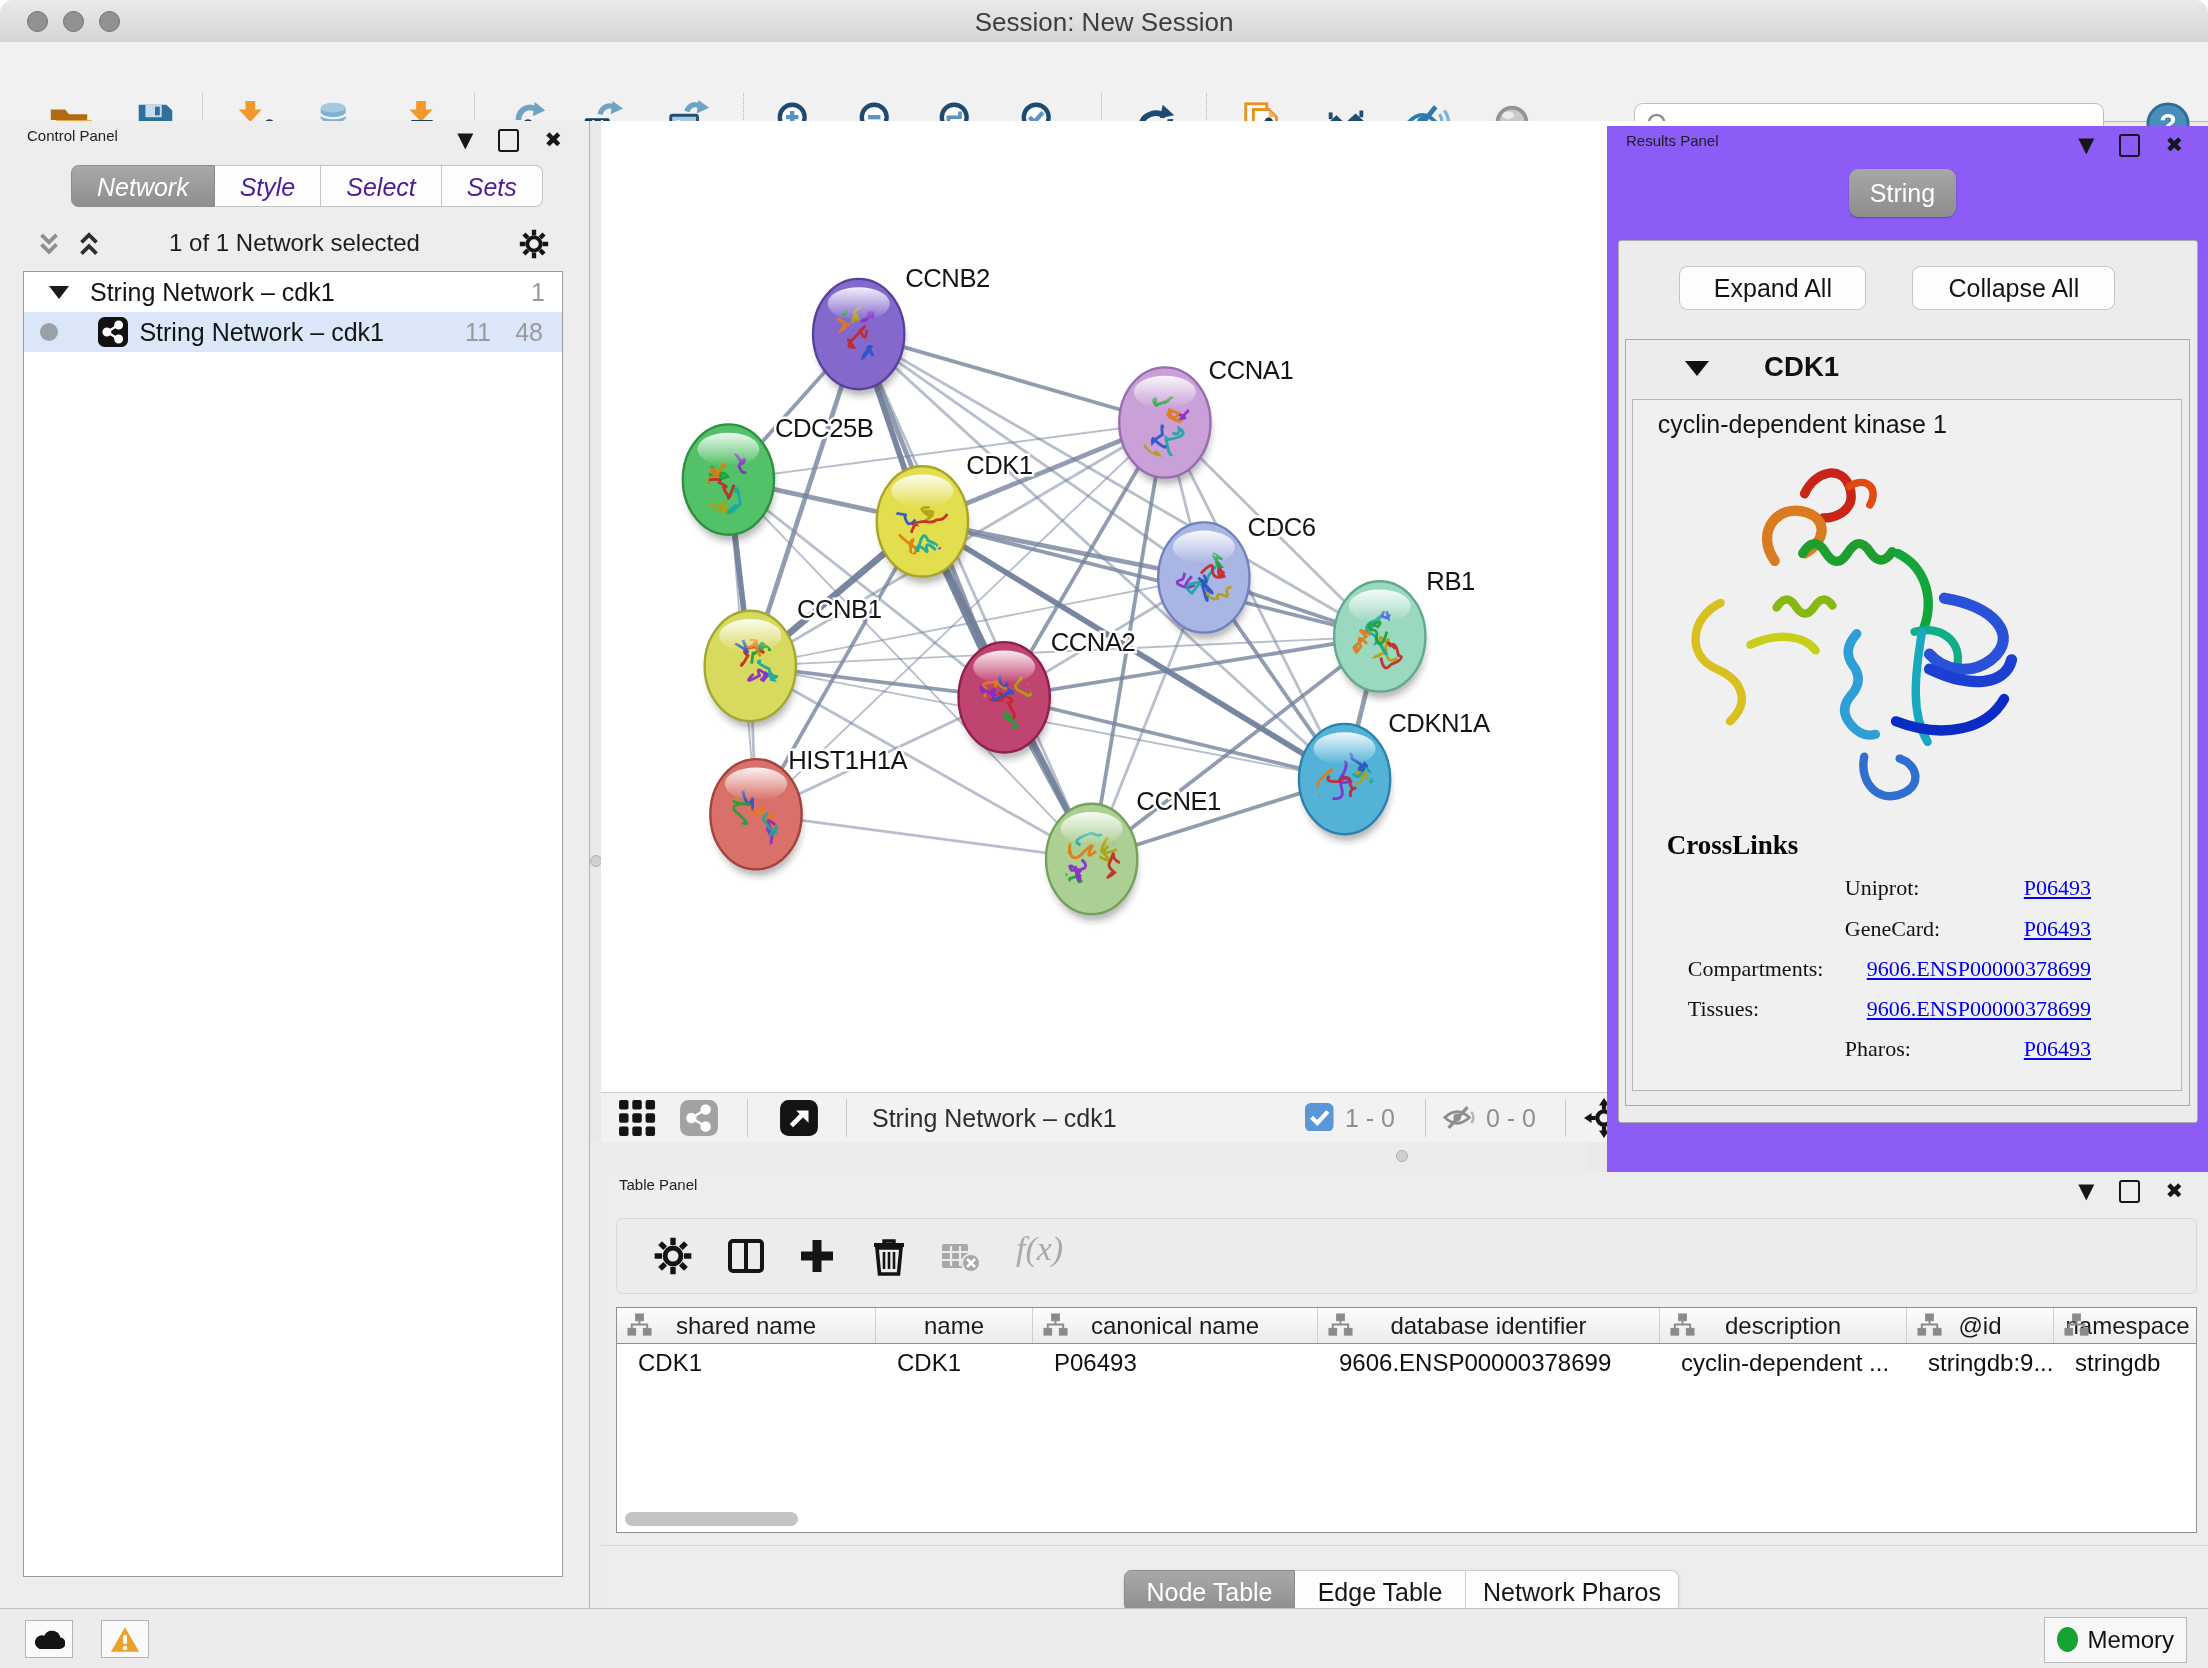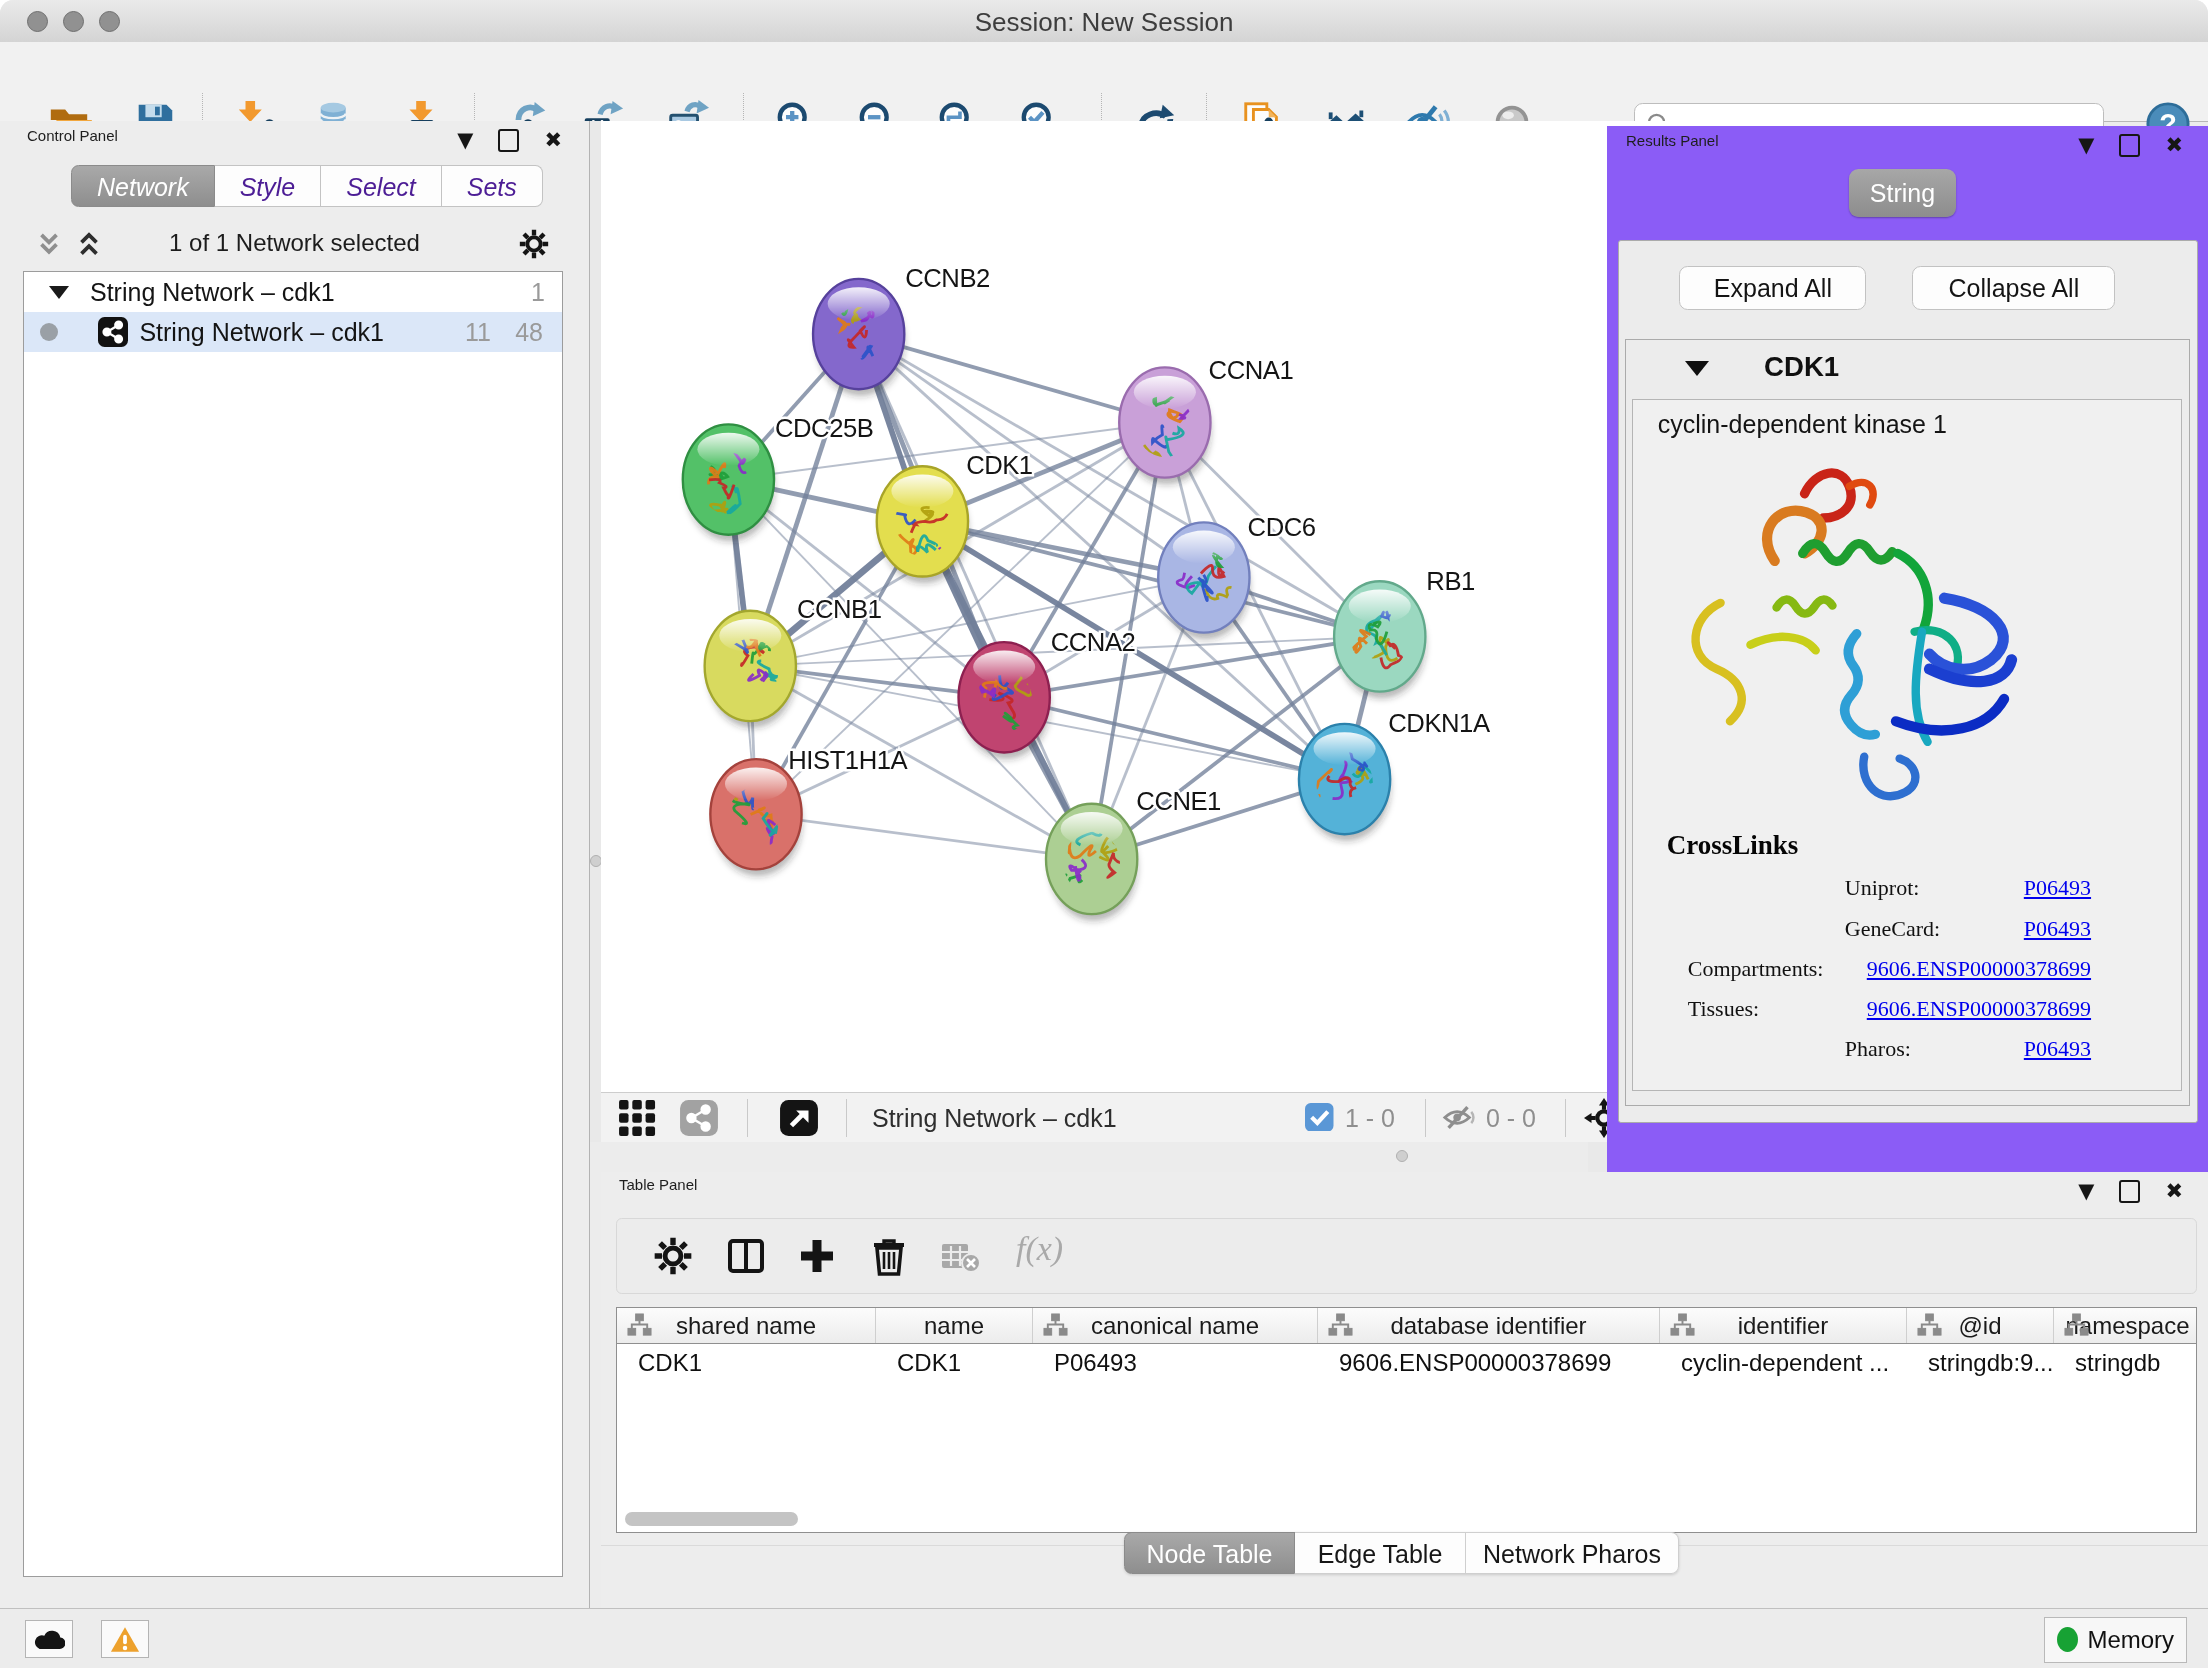--- a/index.html
+++ b/index.html
@@ -109,21 +109,21 @@
             border:1px solid #8f8f8f;box-sizing:border-box;overflow:hidden;}
   .tp-hrow{display:flex;height:36px;background:linear-gradient(#fcfcfc,#ececec);border-bottom:1.9px solid #8f8f8f;box-sizing:border-box;}
   .tp-hcell{display:flex;align-items:center;justify-content:center;position:relative;font-size:24px;color:#1a1a1a;
             border-right:1px solid #cfcfcf;box-sizing:border-box;flex:none;}
   .tp-hcell svg{position:absolute;left:9.5px;}
   .tp-drow{display:flex;height:38px;}
   .tp-dcell{flex:none;font-size:24px;color:#101010;line-height:38px;padding-left:21px;box-sizing:border-box;
             white-space:nowrap;overflow:hidden;}
   .tp-scroll{position:absolute;left:7.6px;bottom:5.7px;width:173px;height:14.3px;border-radius:7.6px;background:#c4c4c4;}
   .tp-line{position:absolute;left:0;top:373px;width:100%;border-top:1px solid #dadada;}
-  .tp-tabs{position:absolute;left:523px;top:360px;display:flex;box-shadow:0 1px 2.9px rgba(0,0,0,.15);border-radius:7.6px;}
+  .tp-tabs{position:absolute;left:523px;top:398px;display:flex;box-shadow:0 1px 2.9px rgba(0,0,0,.15);border-radius:7.6px;}
   .tptab{height:42px;line-height:42px;text-align:center;font-size:25px;color:#161616;background:#fdfdfd;
          border:1px solid #cfcfcf;border-left:none;box-sizing:border-box;}
   .tptab:first-child{border-left:1px solid #cfcfcf;border-radius:7.6px 0 0 7.6px;}
   .tptab:last-child{border-radius:0 7.6px 7.6px 0;}
   .tptab.active{background:linear-gradient(#a9a9a9,#8e8e8e);color:#fff;border-color:#8b8b8b;}
 
   
   .statusbar{position:absolute;left:0;top:1608px;width:100%;height:60px;background:#ececec;border-top:1px solid #c0c0c0;}
   .sb-btn{position:absolute;top:11.4px;width:48px;height:38px;background:#fafafa;border:1.9px solid #b4b4b4;
           box-sizing:border-box;display:flex;align-items:center;justify-content:center;}
@@ -824,21 +824,21 @@
           </div>
           <div class="tp-hcell" style="width: 247px;">
             <svg width="25" height="25" viewBox="0 0 26 26">
               <g fill="#8a8a8a" stroke="#8a8a8a">
                 <rect x="9" y="1" width="8" height="7"></rect>
                 <rect x="1" y="16" width="8" height="7"></rect>
                 <rect x="17" y="16" width="8" height="7"></rect>
                 <path d="M13 8v4M5 16v-4h16v4" fill="none" stroke-width="2"></path>
               </g>
             </svg>
-            <span>identifier</span>
+            <span>description</span>
           </div>
           <div class="tp-hcell" style="width: 147px;">
             <svg width="25" height="25" viewBox="0 0 26 26">
               <g fill="#8a8a8a" stroke="#8a8a8a">
                 <rect x="9" y="1" width="8" height="7"></rect>
                 <rect x="1" y="16" width="8" height="7"></rect>
                 <rect x="17" y="16" width="8" height="7"></rect>
                 <path d="M13 8v4M5 16v-4h16v4" fill="none" stroke-width="2"></path>
               </g>
             </svg>

